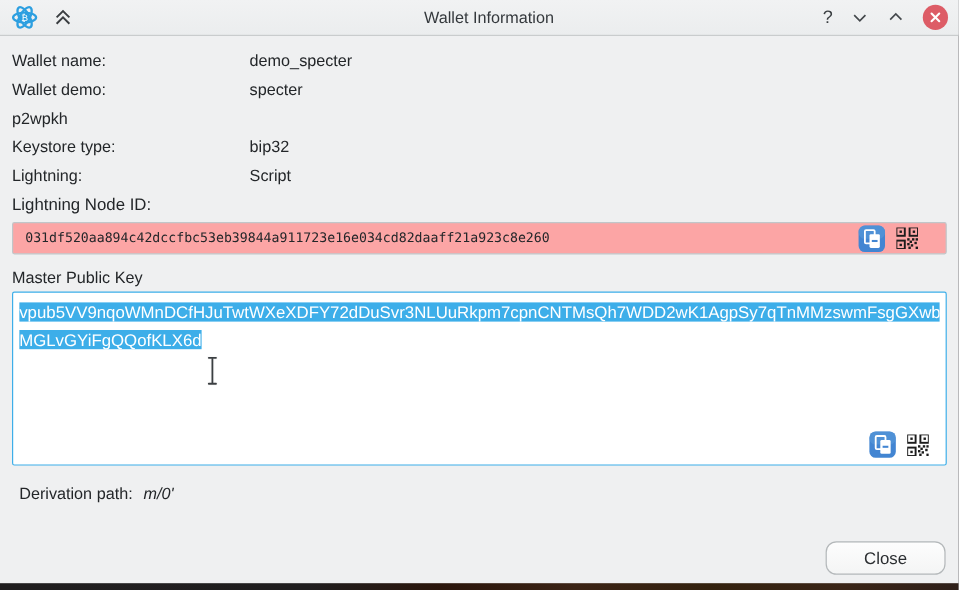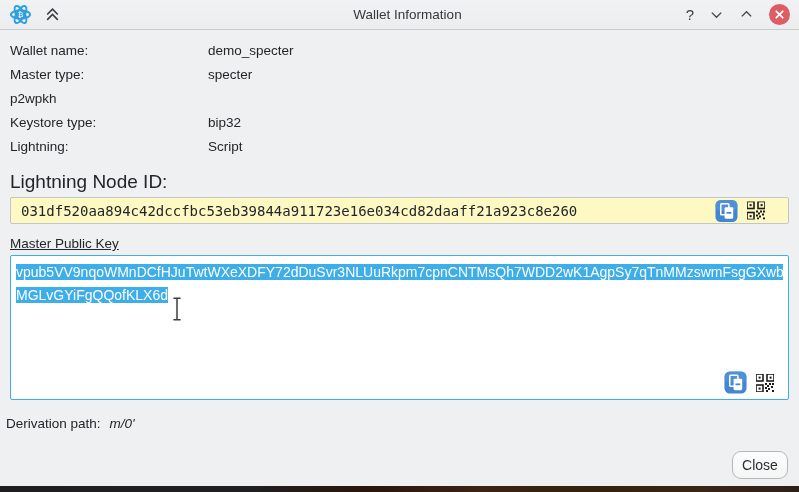--- a/index.html
+++ b/index.html
@@ -21,55 +21,55 @@
   }
   .tb-left{display:flex;align-items:center;gap:12px;z-index:1;}
   .tb-right{display:flex;align-items:center;gap:15px;margin-left:auto;z-index:1;}
   .tb-btn{display:flex;align-items:center;justify-content:center;cursor:default;}
   .tb-help{font-size:15px;color:#3a3e41;}
   .tb-close{
     width:21px;height:21px;border-radius:50%;background:#dd5c66;
     display:flex;align-items:center;justify-content:center;
   }
   
-  .info-table{margin:8px 10px 12px;}
+  .info-table{margin:8px 10px 0;}
   .info-row{display:flex;height:24px;align-items:center;font-size:13.5px;}
   .info-label{width:198px;flex:none;}
-  .node-label-row{margin:0 10px;height:24px;display:flex;align-items:center;font-size:19px;}
+  .node-label-row{margin:0 10px;height:24px;display:flex;align-items:center;font-size:14px;}
   
   .node-input-wrap{position:relative;margin:3px 10px 0;height:27px;}
   .node-input{
     width:100%;height:27px;box-sizing:border-box;
-    border:1px solid #c1c6c9;border-radius:2px;background:#fef9c3;
-    font-family:"DejaVu Sans Mono",monospace;font-size:14px;color:#232629;
+    border:1px solid #c1c6c9;border-radius:2px;background:#fca5a5;
+    font-family:"DejaVu Sans Mono",monospace;font-size:11px;color:#232629;
     padding:0 10px;outline:none;
   }
   .field-icons{
     position:absolute;right:24px;top:50%;transform:translateY(-50%);
     display:flex;align-items:center;gap:9px;
   }
   .icon-btn{display:flex;align-items:center;justify-content:center;cursor:default;background:none;border:none;padding:0;}
   
-  .mpk-label{margin:12px 10px 0;font-size:13.5px;text-decoration:underline;}
+  .mpk-label{margin:12px 10px 0;font-size:13.5px;}
   .mpk-box{
     position:relative;margin:4px 10px 0;height:145px;box-sizing:border-box;
     background:#ffffff;border:1px solid #3daee9;border-radius:2px;
     padding:5px 5px;font-size:14px;line-height:23px;
   }
   .mpk-line{white-space:nowrap;overflow:hidden;}
   .sel{background:#3daee9;color:#ffffff;}
   .mpk-icons{
     position:absolute;right:14px;bottom:5px;
     display:flex;align-items:center;gap:9px;
   }
   
-  .derivation{margin:16px 6px 0;font-size:13.5px;display:flex;}
+  .derivation{margin:16px 16px 0;font-size:13.5px;display:flex;}
   .derivation .val{margin-left:9px;font-style:italic;}
   .close-btn{
-    position:absolute;right:11px;bottom:13px;width:56px;height:28px;
+    position:absolute;right:11px;bottom:13px;width:100px;height:28px;
     background:linear-gradient(#fdfdfd,#f4f5f5);
     border:1px solid #b4b8ba;border-radius:9px;
     font-family:"Liberation Sans",sans-serif;font-size:14px;color:#2b2e31;
   }
   .bottom-strip{
     position:absolute;left:0;right:0;bottom:0;height:6px;
     background:linear-gradient(90deg,
       #1f1d1e 0%, #201e1f 32%, #2a150b 46%, #3b2315 60%,
       #33210e 74%, #3a2517 88%, #2e1f19 100%);
   }
@@ -125,21 +125,21 @@
       </span>
     </div>
   </div>
 
   <div class="info-table">
     <div class="info-row">
       <span class="info-label">Wallet name:</span>
       <span class="info-value">demo_specter</span>
     </div>
     <div class="info-row">
-      <span class="info-label">Master type:</span>
+      <span class="info-label">Wallet demo:</span>
       <span class="info-value">specter</span>
     </div>
     <div class="info-row">
       <span class="info-value">p2wpkh</span>
     </div>
     <div class="info-row">
       <span class="info-label">Keystore type:</span>
       <span class="info-value">bip32</span>
     </div>
     <div class="info-row">

